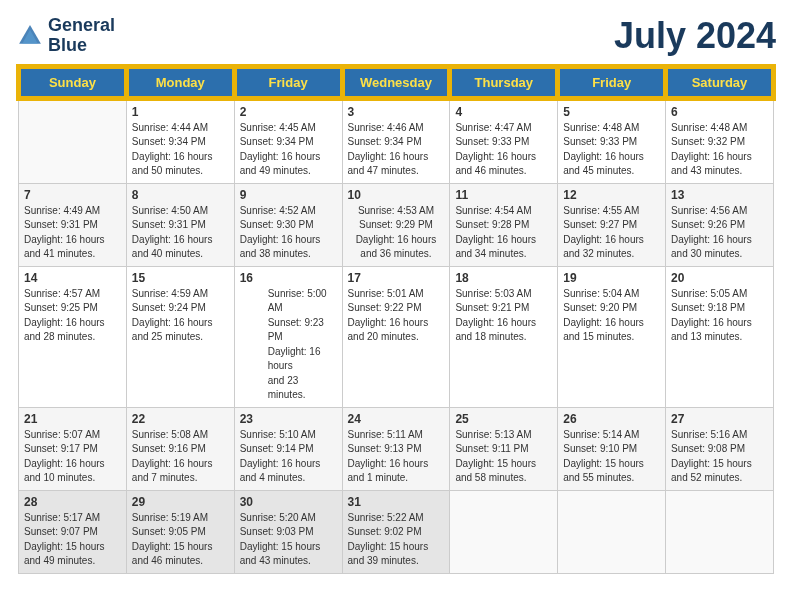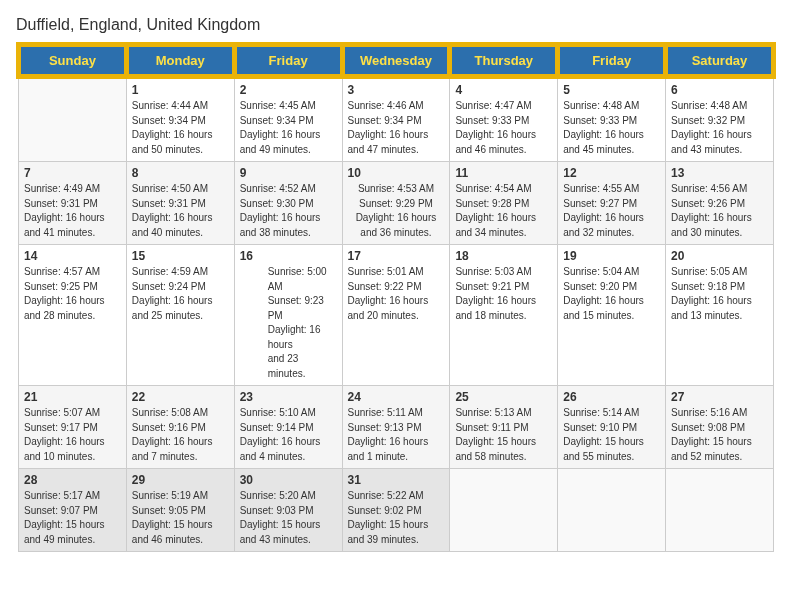--- a/index.html
+++ b/index.html
@@ -86,22 +86,32 @@
     .week-row-1 td { background: #fff; }
     .week-row-2 td { background: #f5f5f5; }
     .week-row-3 td { background: #fff; }
     .week-row-4 td { background: #f5f5f5; }
     .week-row-5 td { background: #e5e5e5; }
   </style>
 </head>
 <body>
 
 <div class="header-area">
+  <div class="logo">
+    <svg class="logo-icon" viewBox="0 0 36 36">
+      <polygon points="18,4 32,28 4,28" fill="#2c6fad" opacity="0.85"></polygon>
+      <polygon points="18,10 28,28 8,28" fill="#5a9fd4" opacity="0.6"></polygon>
+    </svg>
+    <div class="logo-text">
+      <div>General</div>
+      <div>Blue</div>
+    </div>
+  </div>
   <div class="title-area">
-    <div class="location-title">Duffield, England, United Kingdom</div>
+    <div class="month-title">July 2024</div>
   </div>
 </div>
 
 <table class="calendar">
   <thead>
     <tr>
     <th>Sunday</th>
         <th>Monday</th>
         <th>Friday</th>
         <th>Wednesday</th>

